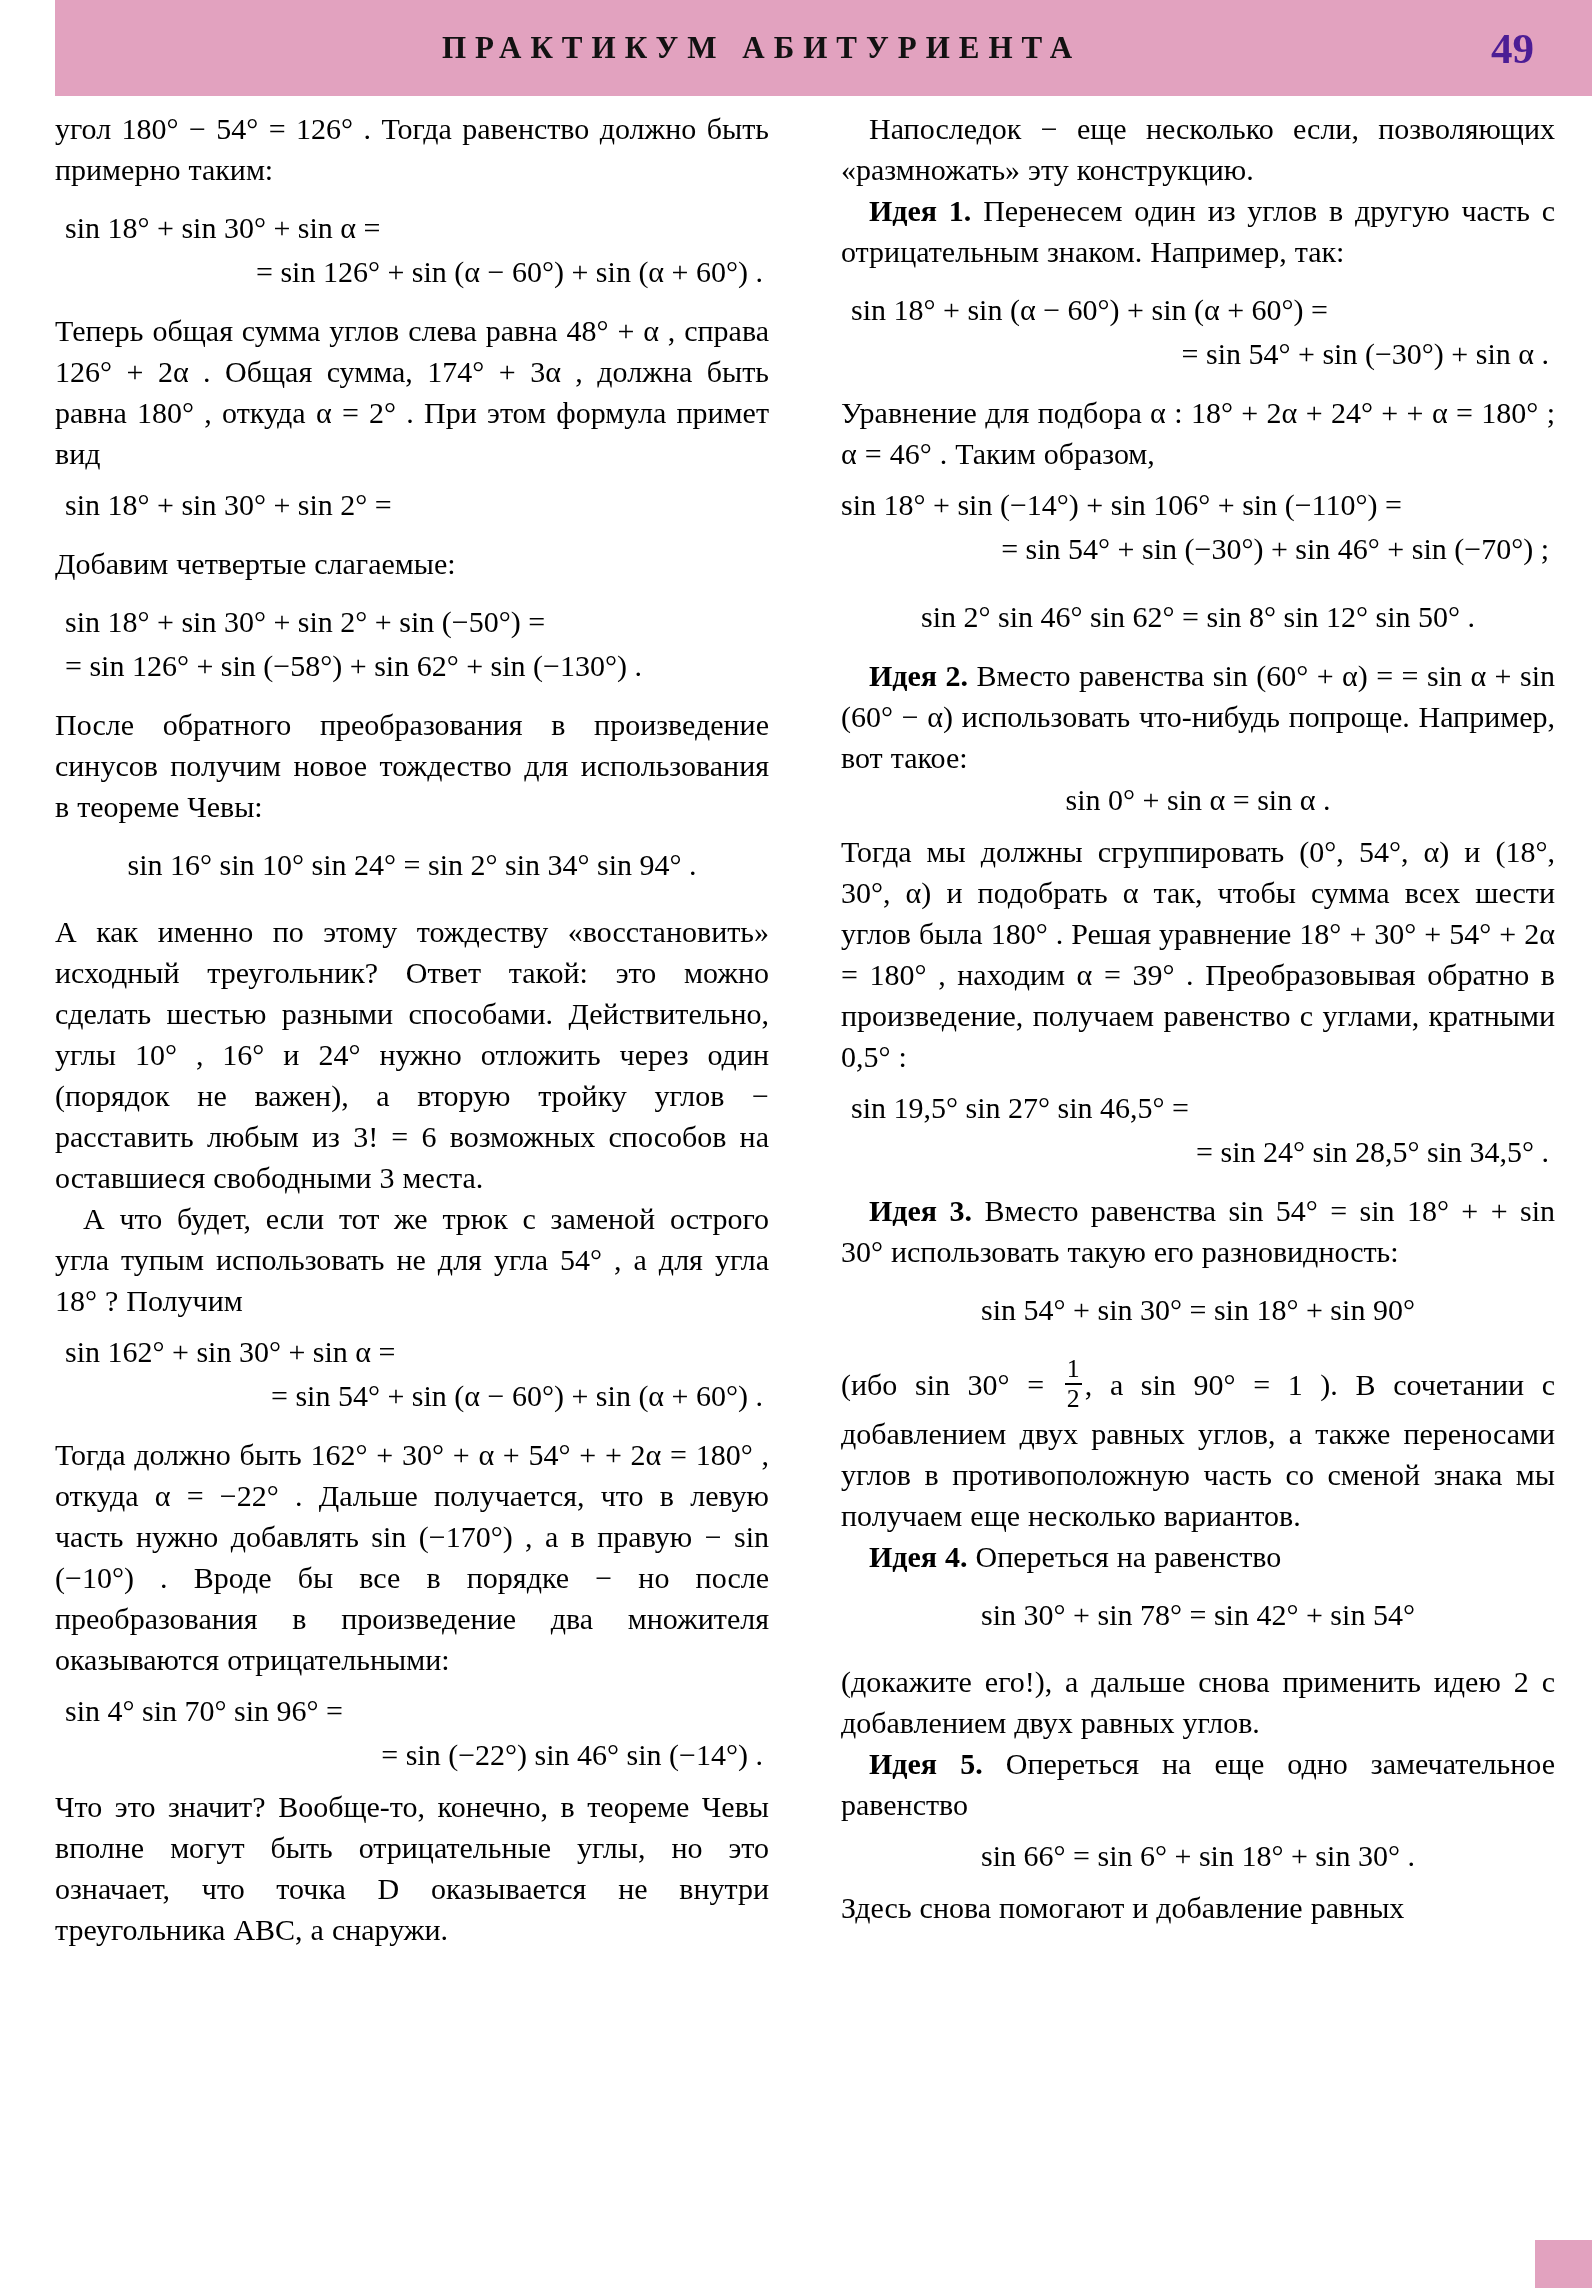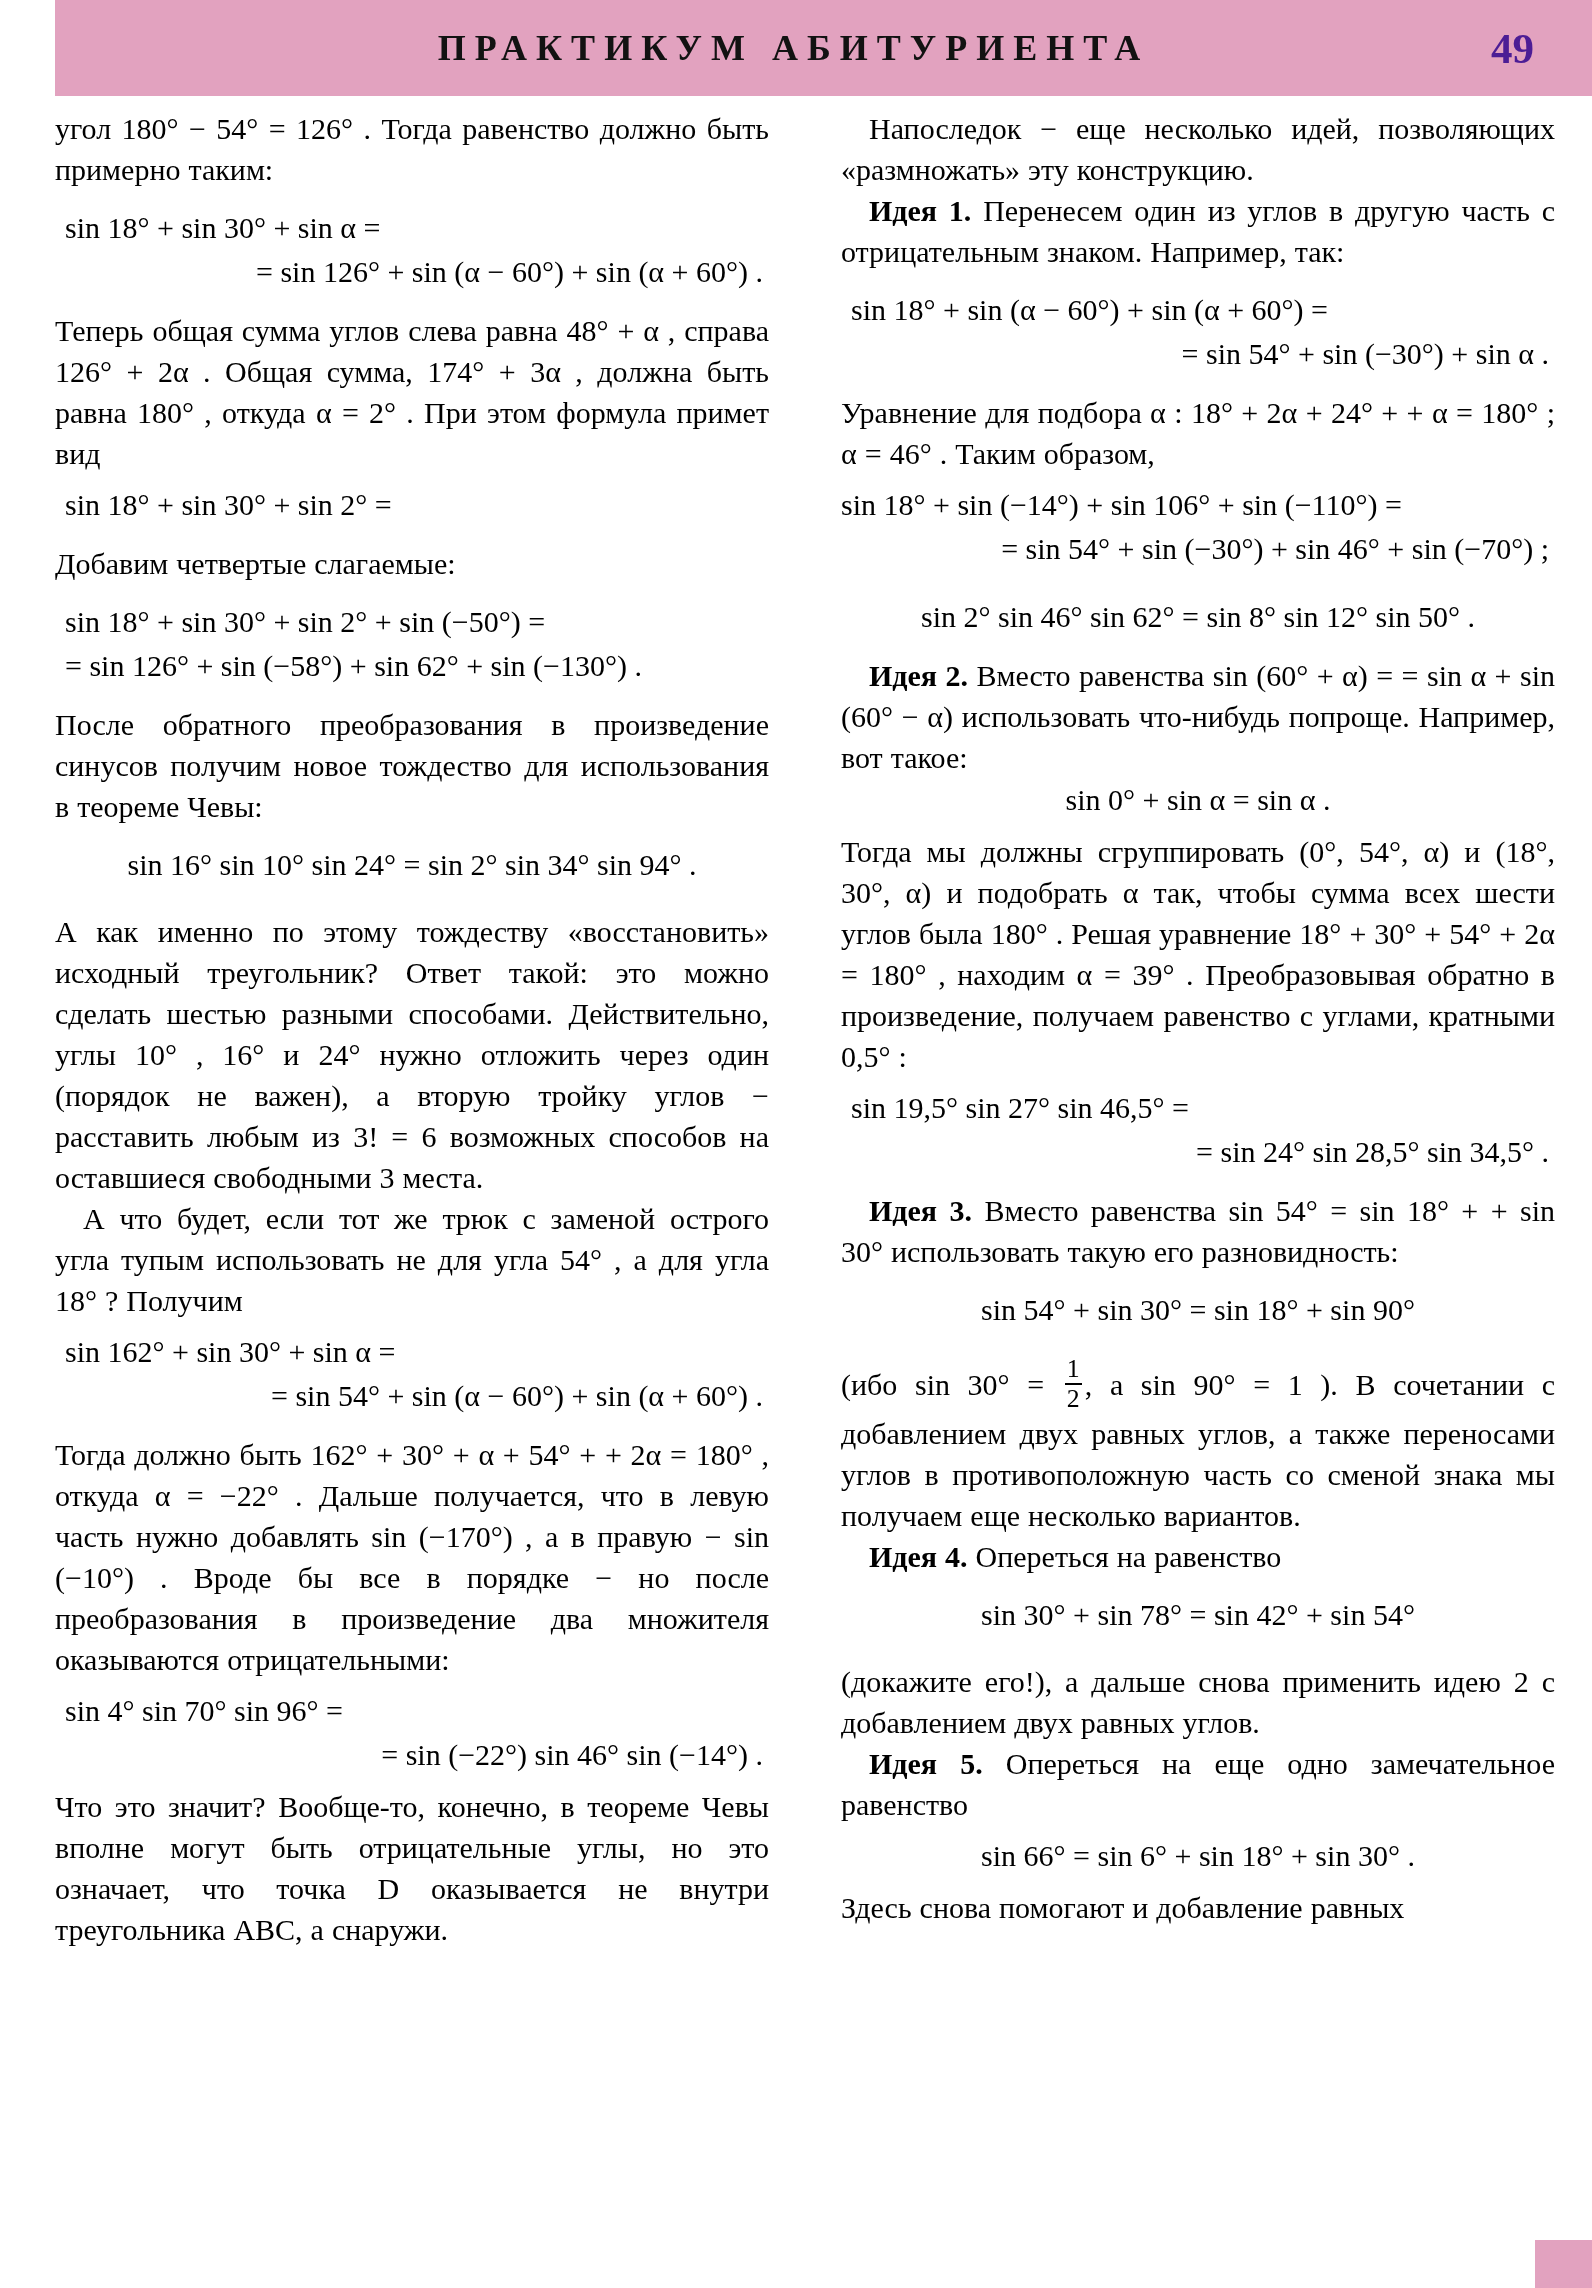--- a/index.html
+++ b/index.html
@@ -27,26 +27,25 @@
   }
   #running-head {
     position: absolute;
     left: 0;
     top: 0;
     width: 1413px;
     height: 96px;
     display: flex;
     align-items: center;
     justify-content: center;
-    font-size: 36px;
+    font-size: 31px;
     font-weight: bold;
     letter-spacing: 9px;
     color: #121212;
     font-family: "Liberation Serif", "DejaVu Serif", serif;
-    margin-left: 32px;
   }
   #page-number {
     position: absolute;
     right: 58px;
     top: 50%;
     transform: translateY(-50%);
     font-size: 43px;
     font-weight: bold;
     color: #4c1d95;
     line-height: 1;
@@ -177,21 +176,21 @@
 
     <div class="formula indentL">sin 4° sin 70° sin 96° =</div>
     <div class="formula right">= sin (−22°) sin 46° sin (−14°) .</div>
     <div class="gap-s"></div>
 
     <p class="para">Что это значит? Вообще-то, конечно, в теореме Чевы вполне могут быть отрицательные углы, но это означает, что точка D оказывается не внутри треугольника ABC, а снаружи.</p>
   </div>
 
   <div class="column" id="column-right">
 
-    <p class="para indent">Напоследок − еще несколько идей, позволяющих «размножать» эту конструкцию.</p>
+    <p class="para indent">Напоследок − еще несколько если, позволяющих «размножать» эту конструкцию.</p>
 
     <p class="para indent"><span class="bold">Идея 1.</span> <span>Перенесем один из углов в другую часть с отрицательным знаком. Например, так:</span></p>
     <div class="gap-m"></div>
 
     <div class="formula indentL">sin 18° + sin (α − 60°) + sin (α + 60°) =</div>
     <div class="formula right">=  sin 54° + sin (−30°) + sin α .</div>
     <div class="gap-m"></div>
 
     <p class="para">Уравнение для подбора  α :  18° + 2α + 24° + + α = 180° ;  α = 46° . Таким образом,</p>
     <div class="gap-s"></div>

